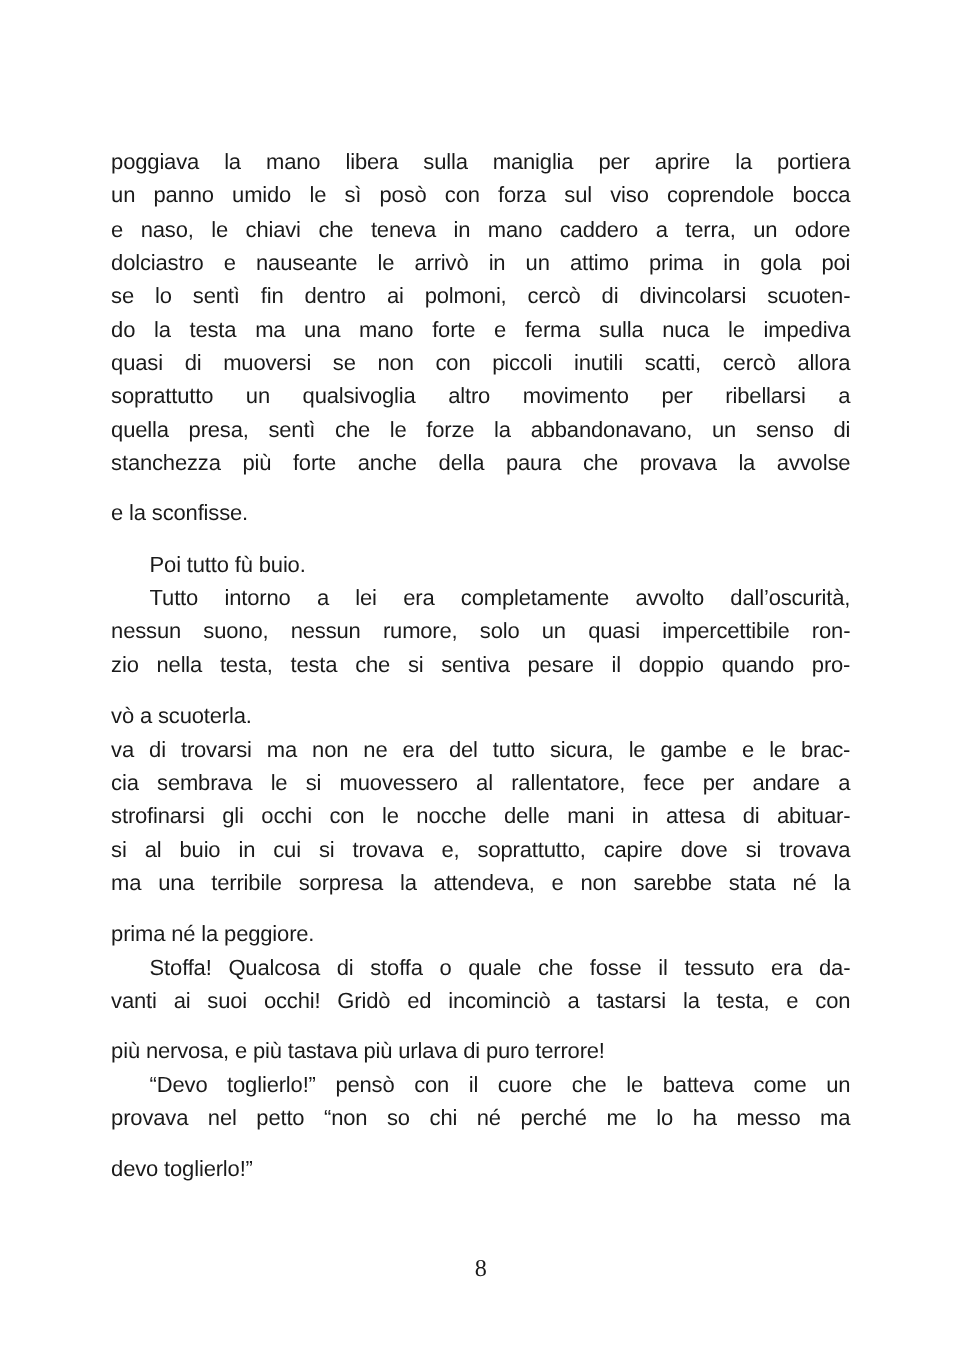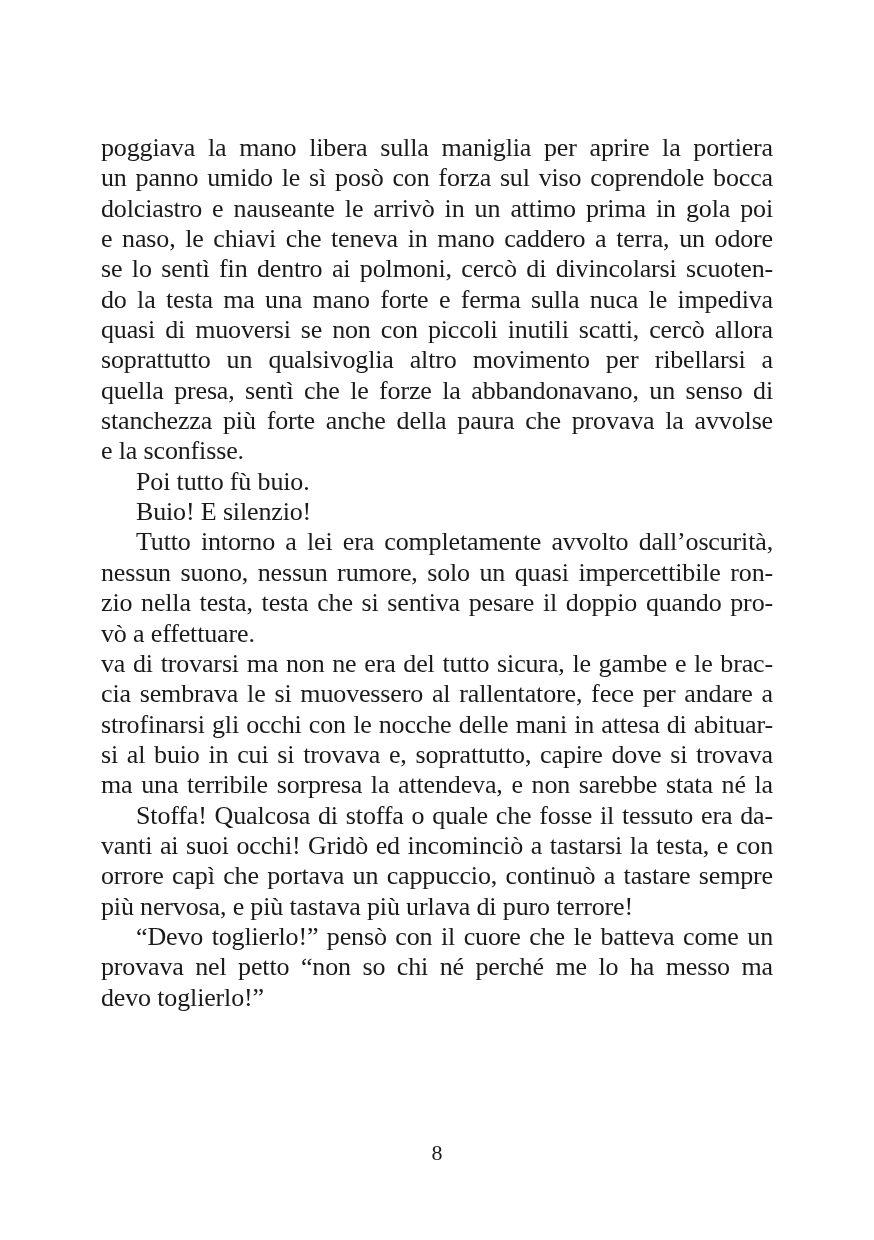--- a/index.html
+++ b/index.html
@@ -17,30 +17,31 @@
     .page {
       position: absolute;
       left: 101px;
       top: 133px;
       width: 672px;
     }
     .line {
       display: block;
       height: 30.35px;
       line-height: 30.35px;
-      font-family: Liberation Serif, serif;
-      font-size: 26px;
+      font-family: Liberation Sans, sans-serif;
+      font-size: 20px;
       white-space: nowrap;
       text-align: justify;
       text-align-last: justify;
       letter-spacing: -0.15px;
     }
     .line.last {
       text-align: center;
       text-align-last: left;
+      margin-top: 16px;
     }
     .line.indent {
       padding-left: 35px;
     }
     .page-number {
       position: absolute;
       left: 0;
       width: 874px;
       top: 1138px;
       text-align: center;
@@ -48,42 +49,41 @@
       font-size: 22px;
       line-height: 30px;
     }
   </style>
 </head>
 <body>
 
 <div class="page" id="body-text">
     <span class="line">poggiava la mano libera sulla maniglia per aprire la portiera</span>
     <span class="line">un panno umido le sì posò con forza sul viso coprendole bocca</span>
+    <span class="line">e naso, le chiavi che teneva in mano caddero a terra, un odore</span>
     <span class="line">dolciastro e nauseante le arrivò in un attimo prima in gola poi</span>
-    <span class="line">e naso, le chiavi che teneva in mano caddero a terra, un odore</span>
     <span class="line">se lo sentì fin dentro ai polmoni, cercò di divincolarsi scuoten-</span>
     <span class="line">do la testa ma una mano forte e ferma sulla nuca le impediva</span>
     <span class="line">quasi di muoversi se non con piccoli inutili scatti, cercò allora</span>
     <span class="line">soprattutto un qualsivoglia altro movimento per ribellarsi a</span>
     <span class="line">quella presa, sentì che le forze la abbandonavano, un senso di</span>
     <span class="line">stanchezza più forte anche della paura che provava la avvolse</span>
     <span class="line last">e la sconfisse.</span>
     <span class="line indent last">Poi tutto fù buio.</span>
-    <span class="line indent last">Buio! E silenzio!</span>
     <span class="line indent">Tutto intorno a lei era completamente avvolto dall’oscurità,</span>
     <span class="line">nessun suono, nessun rumore, solo un quasi impercettibile ron-</span>
     <span class="line">zio nella testa, testa che si sentiva pesare il doppio quando pro-</span>
-    <span class="line last">vò a effettuare.</span>
+    <span class="line last">vò a scuoterla.</span>
     <span class="line">va di trovarsi ma non ne era del tutto sicura, le gambe e le brac-</span>
     <span class="line">cia sembrava le si muovessero al rallentatore, fece per andare a</span>
     <span class="line">strofinarsi gli occhi con le nocche delle mani in attesa di abituar-</span>
     <span class="line">si al buio in cui si trovava e, soprattutto, capire dove si trovava</span>
     <span class="line">ma una terribile sorpresa la attendeva, e non sarebbe stata né la</span>
+    <span class="line last">prima né la peggiore.</span>
     <span class="line indent">Stoffa! Qualcosa di stoffa o quale che fosse il tessuto era da-</span>
     <span class="line">vanti ai suoi occhi! Gridò ed incominciò a tastarsi la testa, e con</span>
-    <span class="line">orrore capì che portava un cappuccio, continuò a tastare sempre</span>
     <span class="line last">più nervosa, e più tastava più urlava di puro terrore!</span>
     <span class="line indent">“Devo toglierlo!” pensò con il cuore che le batteva come un</span>
     <span class="line">provava nel petto “non so chi né perché me lo ha messo ma</span>
     <span class="line last">devo toglierlo!”</span>
   </div>
 
 <div class="page-number">8</div>
 
 </body></html>

